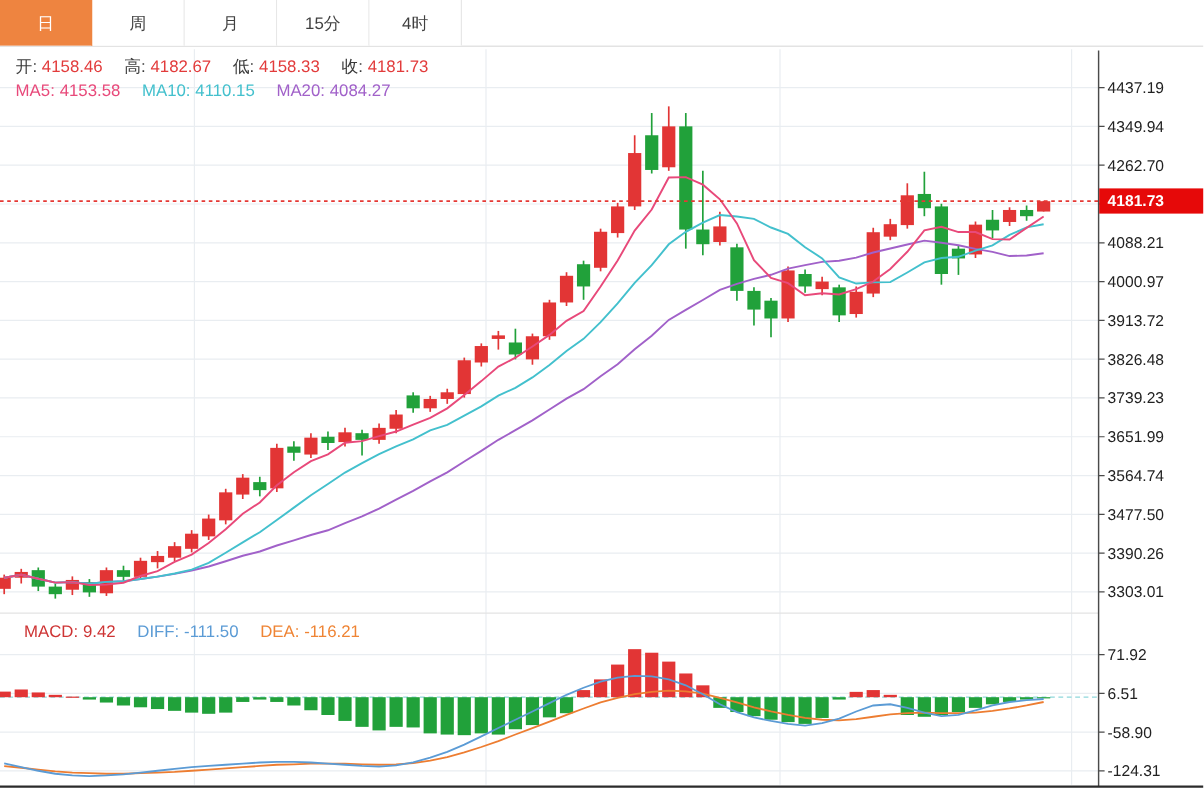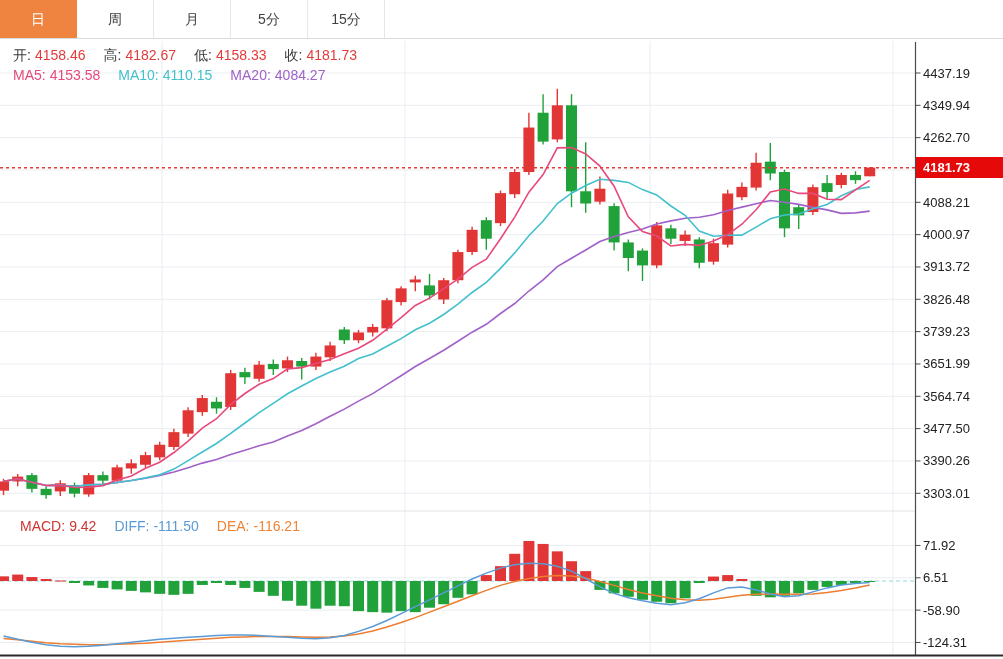--- a/index.html
+++ b/index.html
@@ -277,20 +277,20 @@
       <rect x="864.1999999999999" y="581" width="11" height="1" fill="#21a13a"></rect>
       <polyline points="3.5,638.4 17.7,639.8 31.9,641.3 46.1,642.8 60.3,643.8 74.5,644.3 88.7,644.8 102.9,644.8 117.1,644.3 131.3,643.8 145.5,643.3 159.7,642.3 173.9,641.3 188.1,640.3 202.3,639.3 216.5,638.3 230.7,637.3 244.9,636.9 259.1,636.4 273.3,636.4 287.5,636.4 301.7,636.9 315.9,637.3 330.1,636.9 344.3,635.9 358.5,633.9 372.7,630.9 386.9,627.0 401.1,622.5 415.3,617.6 429.5,612.1 443.7,606.7 457.9,601.3 472.1,595.8 486.3,590.4 500.5,585.4 514.7,581.5 528.9,578.5 543.1,576.6 557.3,575.6 571.5,576.1 585.7,578.0 599.9,581.5 614.1,585.4 628.3,589.4 642.5,592.9 656.7,595.8 670.9,598.3 685.1,599.8 699.3,600.3 713.5,599.3 727.7,597.3 741.9,595.3 756.1,594.3 770.3,593.9 784.5,594.3 798.7,594.3 812.9,593.9 827.1,592.4 841.3,590.4 855.5,587.9 869.7,585.0" fill="none" stroke="#ed7d31" stroke-width="1.5"></polyline>
       <polyline points="3.5,636.1 17.7,639.3 31.9,642.3 46.1,644.8 60.3,646.2 74.5,646.7 88.7,646.2 102.9,645.3 117.1,643.8 131.3,642.3 145.5,640.8 159.7,639.3 173.9,638.3 188.1,637.3 202.3,636.4 216.5,635.4 230.7,634.9 244.9,634.9 259.1,635.4 273.3,636.4 287.5,637.3 301.7,638.3 315.9,638.8 330.1,637.8 344.3,635.4 358.5,631.4 372.7,626.5 386.9,620.5 401.1,613.6 415.3,606.7 429.5,599.8 443.7,592.9 457.9,585.9 472.1,579.0 486.3,573.1 500.5,568.1 514.7,564.7 528.9,563.2 543.1,563.7 557.3,566.2 571.5,571.1 585.7,578.5 599.9,586.9 614.1,593.4 628.3,597.8 642.5,600.8 656.7,603.2 670.9,604.7 685.1,602.7 699.3,598.8 713.5,592.9 727.7,587.9 741.9,586.9 756.1,589.9 770.3,593.9 784.5,596.8 798.7,595.8 812.9,591.9 827.1,587.9 841.3,585.0 855.5,583.5 869.7,582.5" fill="none" stroke="#5b9bd5" stroke-width="1.5"></polyline>
       <line x1="915.5" y1="42" x2="915.5" y2="655" stroke="#4a4a4a" stroke-width="1.2"></line>
       <line x1="0" y1="655.5" x2="1003" y2="655.5" stroke="#2b2b2b" stroke-width="2"></line>
     </svg>
   <div class="tabbar" id="tabbar">
       <div class="tab active">日</div>
       <div class="tab">周</div>
       <div class="tab">月</div>
-      <div class="tab">5分</div>
       <div class="tab">15分</div>
+      <div class="tab">4时</div>
     </div>
   <div class="legend" id="ohlc-row"><span class="pair"><span style="color: rgb(58, 58, 58);">开:</span><span style="color: rgb(226, 59, 59);">4158.46</span></span><span class="pair"><span style="color: rgb(58, 58, 58);">高:</span><span style="color: rgb(226, 59, 59);">4182.67</span></span><span class="pair"><span style="color: rgb(58, 58, 58);">低:</span><span style="color: rgb(226, 59, 59);">4158.33</span></span><span class="pair"><span style="color: rgb(58, 58, 58);">收:</span><span style="color: rgb(226, 59, 59);">4181.73</span></span></div>
   <div class="legend" id="ma-row"><span class="pair"><span style="color: rgb(232, 73, 122);">MA5:</span><span style="color: rgb(232, 73, 122);">4153.58</span></span><span class="pair"><span style="color: rgb(67, 192, 205);">MA10:</span><span style="color: rgb(67, 192, 205);">4110.15</span></span><span class="pair"><span style="color: rgb(161, 97, 201);">MA20:</span><span style="color: rgb(161, 97, 201);">4084.27</span></span></div>
   <div class="legend" id="macd-row"><span class="pair"><span style="color: rgb(206, 52, 52);">MACD:</span><span style="color: rgb(206, 52, 52);">9.42</span></span><span class="pair"><span style="color: rgb(91, 155, 213);">DIFF:</span><span style="color: rgb(91, 155, 213);">-111.50</span></span><span class="pair"><span style="color: rgb(239, 132, 52);">DEA:</span><span style="color: rgb(239, 132, 52);">-116.21</span></span></div>
   <div id="price-tag" style="background: rgb(230, 9, 9);">4181.73</div>
 </div>
 
 </body></html>

